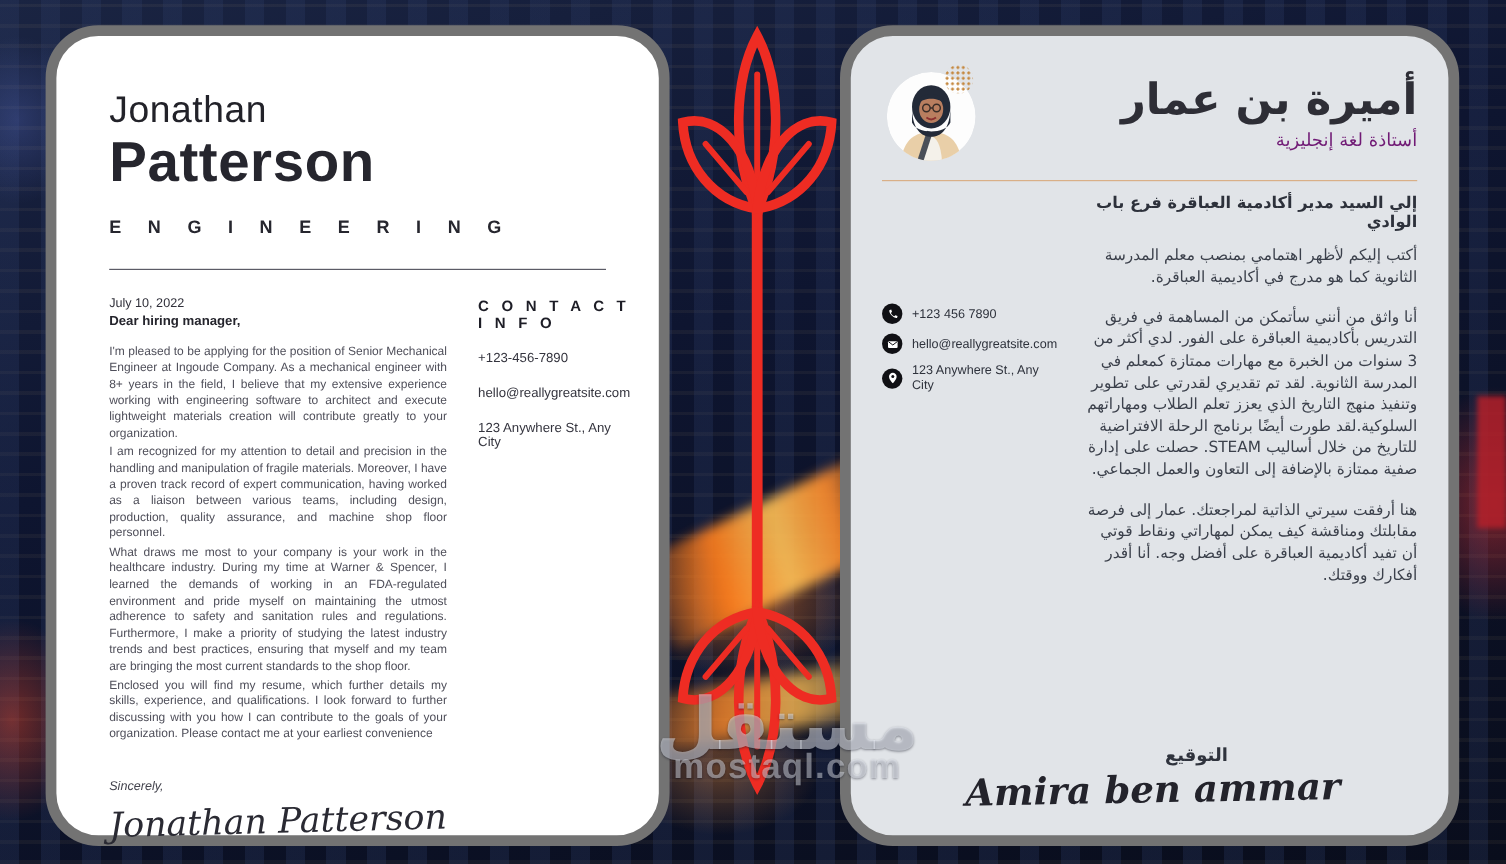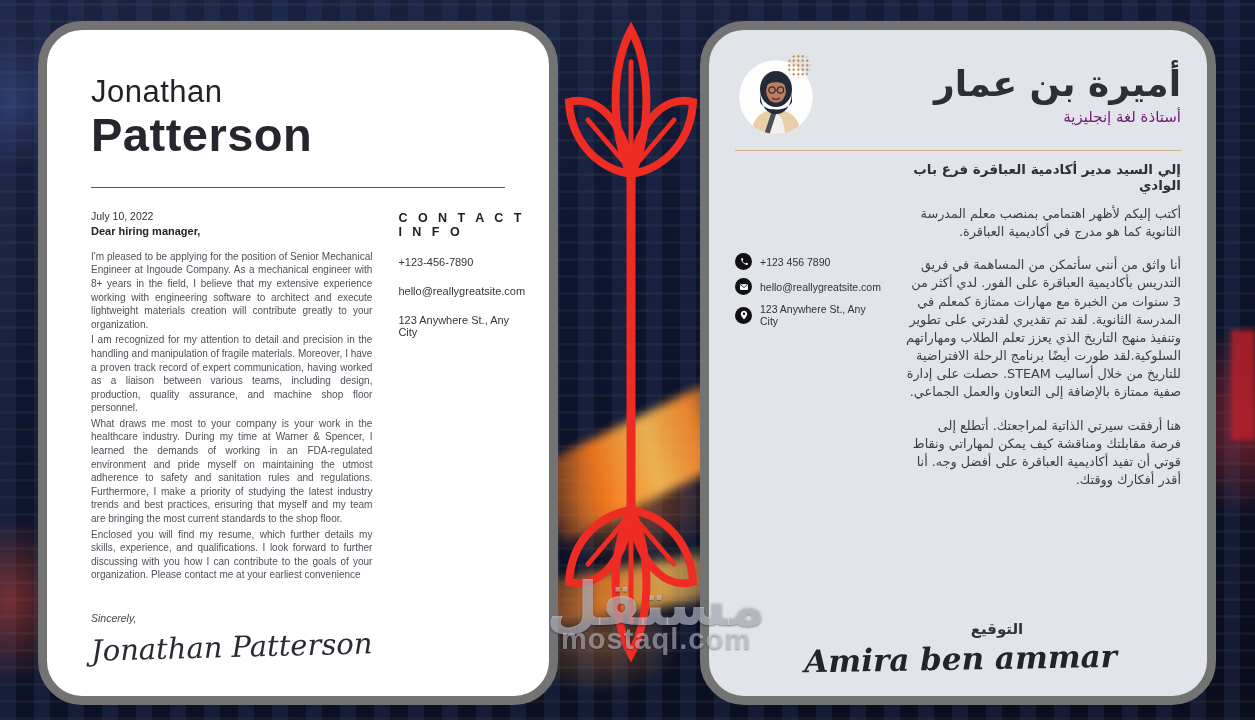--- a/index.html
+++ b/index.html
@@ -101,20 +101,21 @@
       <path d="M137 88 C106 80 80 112 75 160 C112 154 135 124 137 88 Z" stroke-width="8"></path>
       <line x1="118" y1="106" x2="84" y2="146" stroke-width="5"></line>
     </g>
     <use href="#cluster" transform="translate(0,656) scale(1,-1)"></use>
   </g>
 </svg>
 
 <div class="card card-left">
   <div class="lname-first">Jonathan</div>
   <div class="lname-last">Patterson</div>
+  <div class="lprofession">E N G I N E E R I N G</div>
   <div class="lrule"></div>
 
   <div class="lcols">
     <div class="lbody">
       <div class="ldate">July 10, 2022</div>
       <div class="lsalutation">Dear hiring manager,</div>
       <p>I'm pleased to be applying for the position of Senior Mechanical Engineer at Ingoude Company. As a mechanical engineer with 8+ years in the field, I believe that my extensive experience working with engineering software to architect and execute lightweight materials creation will contribute greatly to your organization.</p>
       <p>I am recognized for my attention to detail and precision in the handling and manipulation of fragile materials. Moreover, I have a proven track record of expert communication, having worked as a liaison between various teams, including design, production, quality assurance, and machine shop floor personnel.</p>
       <p>What draws me most to your company is your work in the healthcare industry. During my time at Warner &amp; Spencer, I learned the demands of working in an FDA-regulated environment and pride myself on maintaining the utmost adherence to safety and sanitation rules and regulations. Furthermore, I make a priority of studying the latest industry trends and best practices, ensuring that myself and my team are bringing the most current standards to the shop floor.</p>
       <p>Enclosed you will find my resume, which further details my skills, experience, and qualifications. I look forward to further discussing with you how I can contribute to the goals of your organization. Please contact me at your earliest convenience</p>
@@ -156,21 +157,21 @@
     </div>
   </div>
 
   <div class="rdivider"></div>
 
   <div class="rcols">
     <div class="rmain">
       <div class="rrecipient">إلي السيد مدير أكادمية العباقرة فرع باب الوادي</div>
       <p>أكتب إليكم لأظهر اهتمامي بمنصب معلم المدرسة الثانوية كما هو مدرج في أكاديمية العباقرة.</p>
       <p>أنا واثق من أنني سأتمكن من المساهمة في فريق التدريس بأكاديمية العباقرة على الفور. لدي أكثر من 3 سنوات من الخبرة مع مهارات ممتازة كمعلم في المدرسة الثانوية. لقد تم تقديري لقدرتي على تطوير وتنفيذ منهج التاريخ الذي يعزز تعلم الطلاب ومهاراتهم السلوكية.لقد طورت أيضًا برنامج الرحلة الافتراضية للتاريخ من خلال أساليب STEAM. حصلت على إدارة صفية ممتازة بالإضافة إلى التعاون والعمل الجماعي.</p>
-      <p>هنا أرفقت سيرتي الذاتية لمراجعتك. أتطلع إلى فرصة مقابلتك ومناقشة كيف يمكن لمهاراتي ونقاط قوتي أن تفيد أكاديمية العباقرة على أفضل وجه. أنا أقدر أفكارك ووقتك.</p>
+      <p>هنا أرفقت سيرتي الذاتية لمراجعتك. عمار إلى فرصة مقابلتك ومناقشة كيف يمكن لمهاراتي ونقاط قوتي أن تفيد أكاديمية العباقرة على أفضل وجه. أنا أقدر أفكارك ووقتك.</p>
     </div>
 
     <div class="rcontact">
       <div class="rcontact-row">
         <span class="circle-icon">
           <svg width="10" height="10" viewBox="0 0 12 12">
               <path d="M2.5 1.8 C2 5 7 10 10.2 9.5 L10.8 7.6 8.6 6.8 7.5 7.9 C6 7.2 4.8 6 4.1 4.5 L5.2 3.4 4.4 1.2 Z" fill="#fff"></path>
             </svg>
         </span>
         <span class="rcontact-text">+123 456 7890</span>

